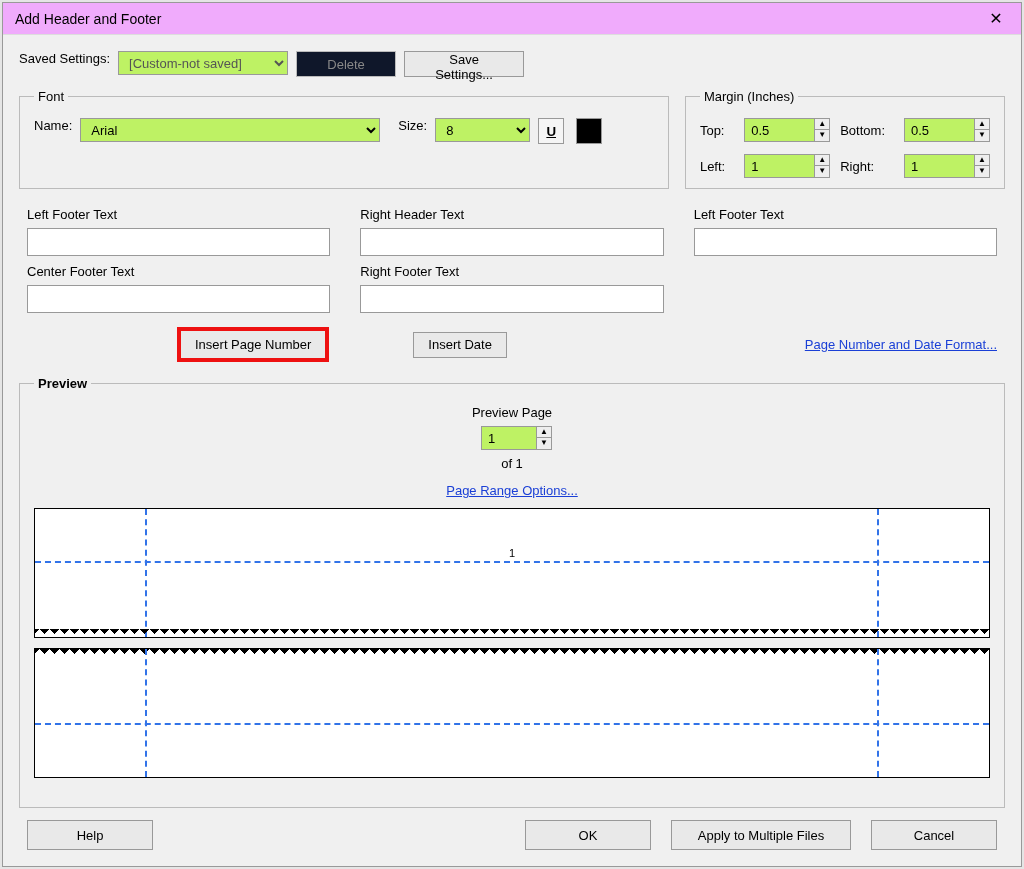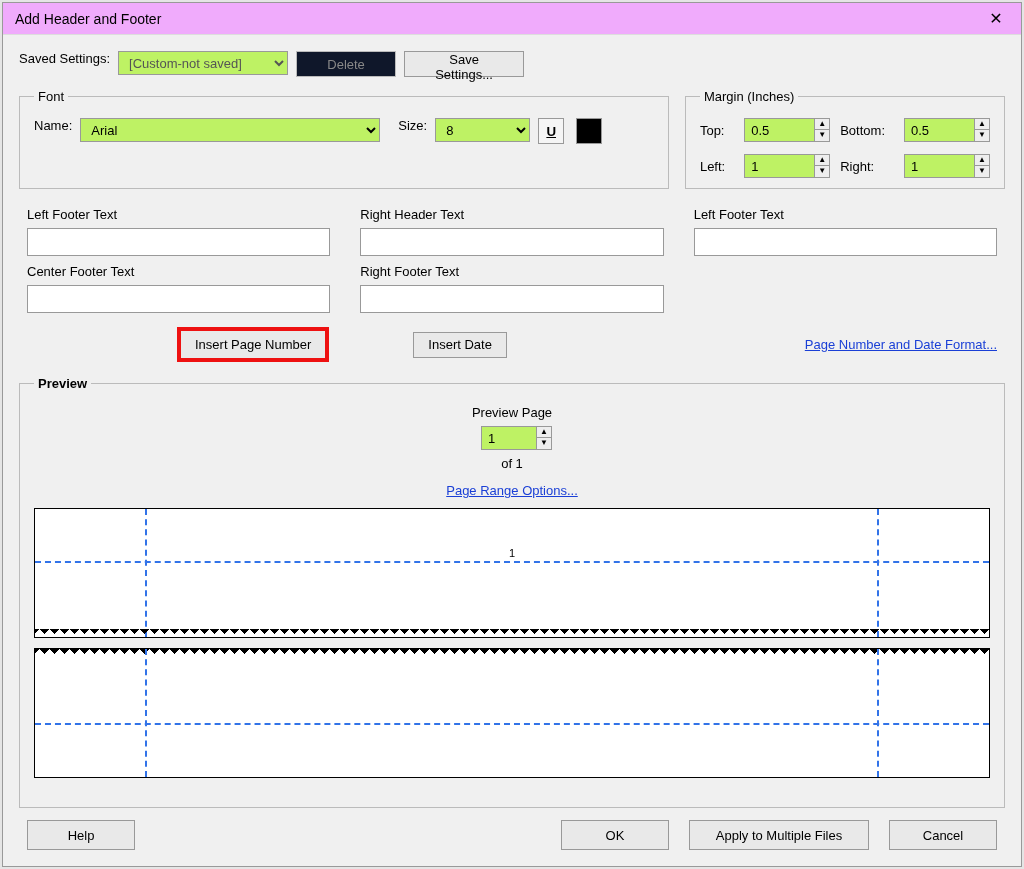--- a/index.html
+++ b/index.html
@@ -147,21 +147,21 @@
   .zigzag {
     position:absolute; left:0; right:0; height:8px;
     background-image: linear-gradient(135deg,#000 25%,transparent 25%),
                       linear-gradient(225deg,#000 25%,transparent 25%);
     background-size:10px 10px;
     background-position:0 0,0 0;
   }
   .bottom-buttons {
     display:flex; gap:20px; padding:12px 8px 6px 8px; align-items:center;
   }
-  .bottom-buttons .bb { width:108px; height:30px; }
+  .bottom-buttons .bb { width:126px; height:30px; }
   .bottom-buttons .flexfill { flex:1; }
   .btn-amf { width:180px !important; }
 </style>
 </head>
 <body>
 
 <div class="dialog">
   <div class="titlebar">
     <span class="title">Add Header and Footer</span>
     <span class="close-x">✕</span>

